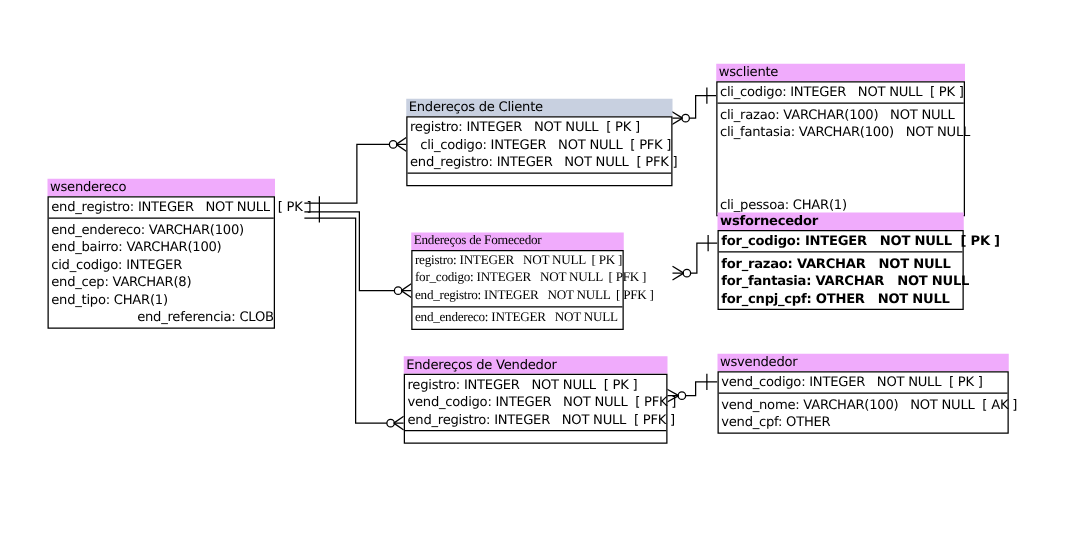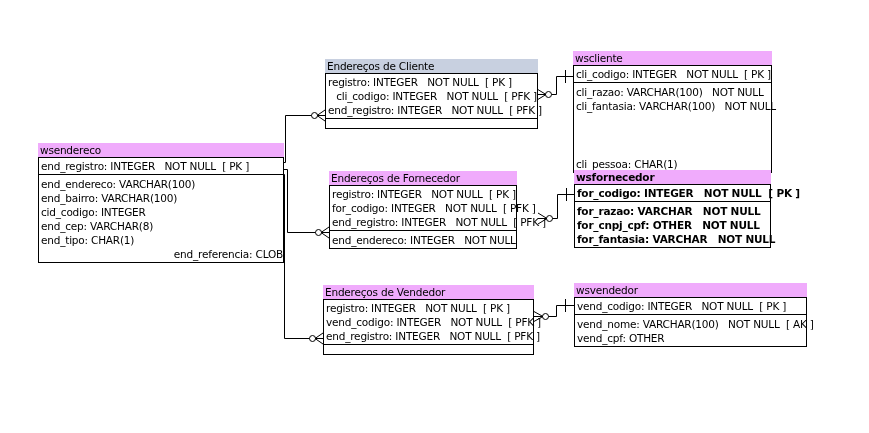--- a/index.html
+++ b/index.html
@@ -1,20 +1,20 @@
 <!DOCTYPE html>
 <html><head>
 <meta charset="utf-8">
 <style>
   html, body { margin:0; padding:0; }
   body { width:869px; height:433px; background:#ffffff; position:relative; overflow:hidden;
          font-family:"DejaVu Sans", "Liberation Sans", sans-serif; font-size:10.5px; color:#000; }
   .entity { position:absolute; }
   .entity .title { height:14px; line-height:14px; background:#f0abfc; padding-left:2px; white-space:nowrap; font-size:10.5px; letter-spacing:-0.2px; }
-  .entity .title.selected { background:#c8d0e0; }
+  .entity .title.selected { background:#c8d0e0;margin-top:20px; }
   .entity .box { border:1px solid #000; background:#fff; }
   .entity .pk { border-bottom:1px solid #000; padding:1px 0 1px 2px; }
   .entity .attrs { padding:2px 0 1px 2px; }
   .row { height:14px; line-height:14px; white-space:nowrap; letter-spacing:-0.2px; }
   .empty { height:6px; }
   svg.conn { position:absolute; left:0; top:0; }
 </style>
 </head>
 <body>
 
@@ -62,21 +62,21 @@
     <g>
       <polyline points="574,305.5 556.5,305.5 556.5,316.5 533,316.5"></polyline>
       <line x1="565.5" y1="299" x2="565.5" y2="312"></line>
       <circle cx="545.5" cy="316.5" r="3" fill="#fff"></circle>
       <line x1="543" y1="316.5" x2="533" y2="311"></line>
       <line x1="543" y1="316.5" x2="533" y2="322"></line>
     </g>
   </g>
 </svg>
 
-<div class="entity" style="left:38px; top:143px; width:246px;">
+<div class="entity" style="left:38px; top:143px; width:182px;">
     <div class="title">wsendereco</div>
     <div class="box">
       <div class="pk">
         <div class="row" style="white-space: pre;">end_registro: INTEGER   NOT NULL  [ PK ]</div>
       </div>
       <div class="attrs">
         <div class="row" style="white-space: pre;">end_endereco: VARCHAR(100)</div>
         <div class="row" style="white-space: pre;">end_bairro: VARCHAR(100)</div>
         <div class="row" style="white-space: pre;">cid_codigo: INTEGER</div>
         <div class="row" style="white-space: pre;">end_cep: VARCHAR(8)</div>
@@ -107,21 +107,21 @@
         <div class="row" style="white-space: pre;">cli_codigo: INTEGER   NOT NULL  [ PK ]</div>
       </div>
       <div class="attrs">
         <div class="row" style="white-space: pre;">cli_razao: VARCHAR(100)   NOT NULL</div>
         <div class="row" style="white-space: pre;">cli_fantasia: VARCHAR(100)   NOT NULL</div>
         <div class="row" style="white-space: pre; margin-top: 44px;">cli_pessoa: CHAR(1)</div>
       </div>
     </div>
   </div>
 
-<div class="entity" style="left:329px; top:171px; width:188px;">
+<div class="entity" style="left:329px; top:186px; width:170px;font-family:Liberation Serif, serif;">
     <div class="title">Endereços de Fornecedor</div>
     <div class="box">
       <div class="pk">
         <div class="row" style="white-space: pre;">registro: INTEGER   NOT NULL  [ PK ]</div>
         <div class="row" style="white-space: pre; text-align: right;">for_codigo: INTEGER   NOT NULL  [ PFK ]</div>
         <div class="row" style="white-space: pre;">end_registro: INTEGER   NOT NULL  [ PFK ]</div>
       </div>
       <div class="attrs">
         <div class="row" style="white-space: pre;">end_endereco: INTEGER   NOT NULL</div>
       </div>
@@ -129,22 +129,22 @@
   </div>
 
 <div class="entity" style="left:574px; top:170px; width:197px;font-weight:bold;">
     <div class="title">wsfornecedor</div>
     <div class="box">
       <div class="pk">
         <div class="row" style="white-space: pre;">for_codigo: INTEGER   NOT NULL  [ PK ]</div>
       </div>
       <div class="attrs">
         <div class="row" style="white-space: pre;">for_razao: VARCHAR   NOT NULL</div>
+        <div class="row" style="white-space: pre;">for_fantasia: VARCHAR   NOT NULL</div>
         <div class="row" style="white-space: pre;">for_cnpj_cpf: OTHER   NOT NULL</div>
-        <div class="row" style="white-space: pre;">for_fantasia: VARCHAR   NOT NULL</div>
       </div>
     </div>
   </div>
 
 <div class="entity" style="left:323px; top:285px; width:211px;">
     <div class="title">Endereços de Vendedor</div>
     <div class="box">
       <div class="pk">
         <div class="row" style="white-space: pre;">registro: INTEGER   NOT NULL  [ PK ]</div>
         <div class="row" style="white-space: pre;">vend_codigo: INTEGER   NOT NULL  [ PFK ]</div>

